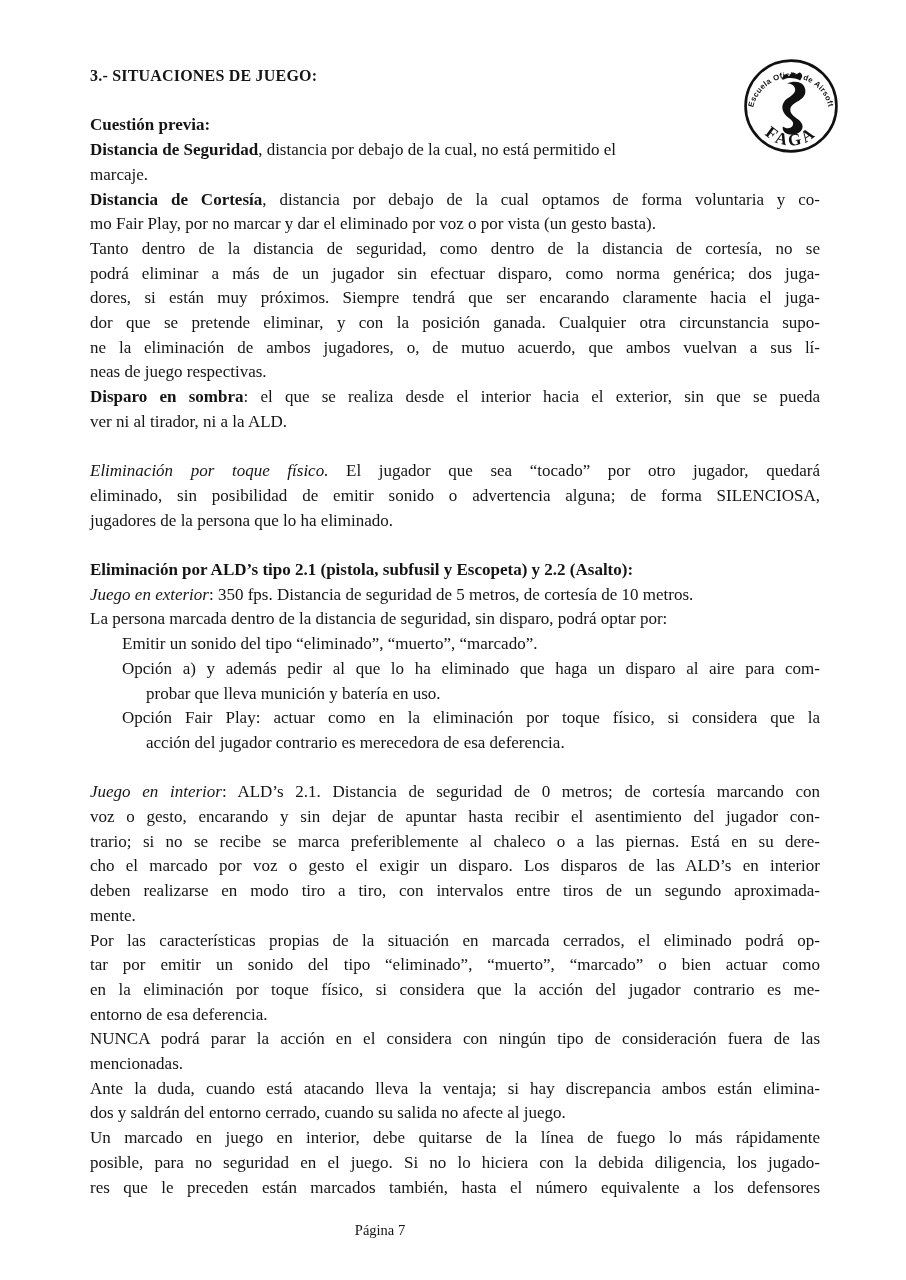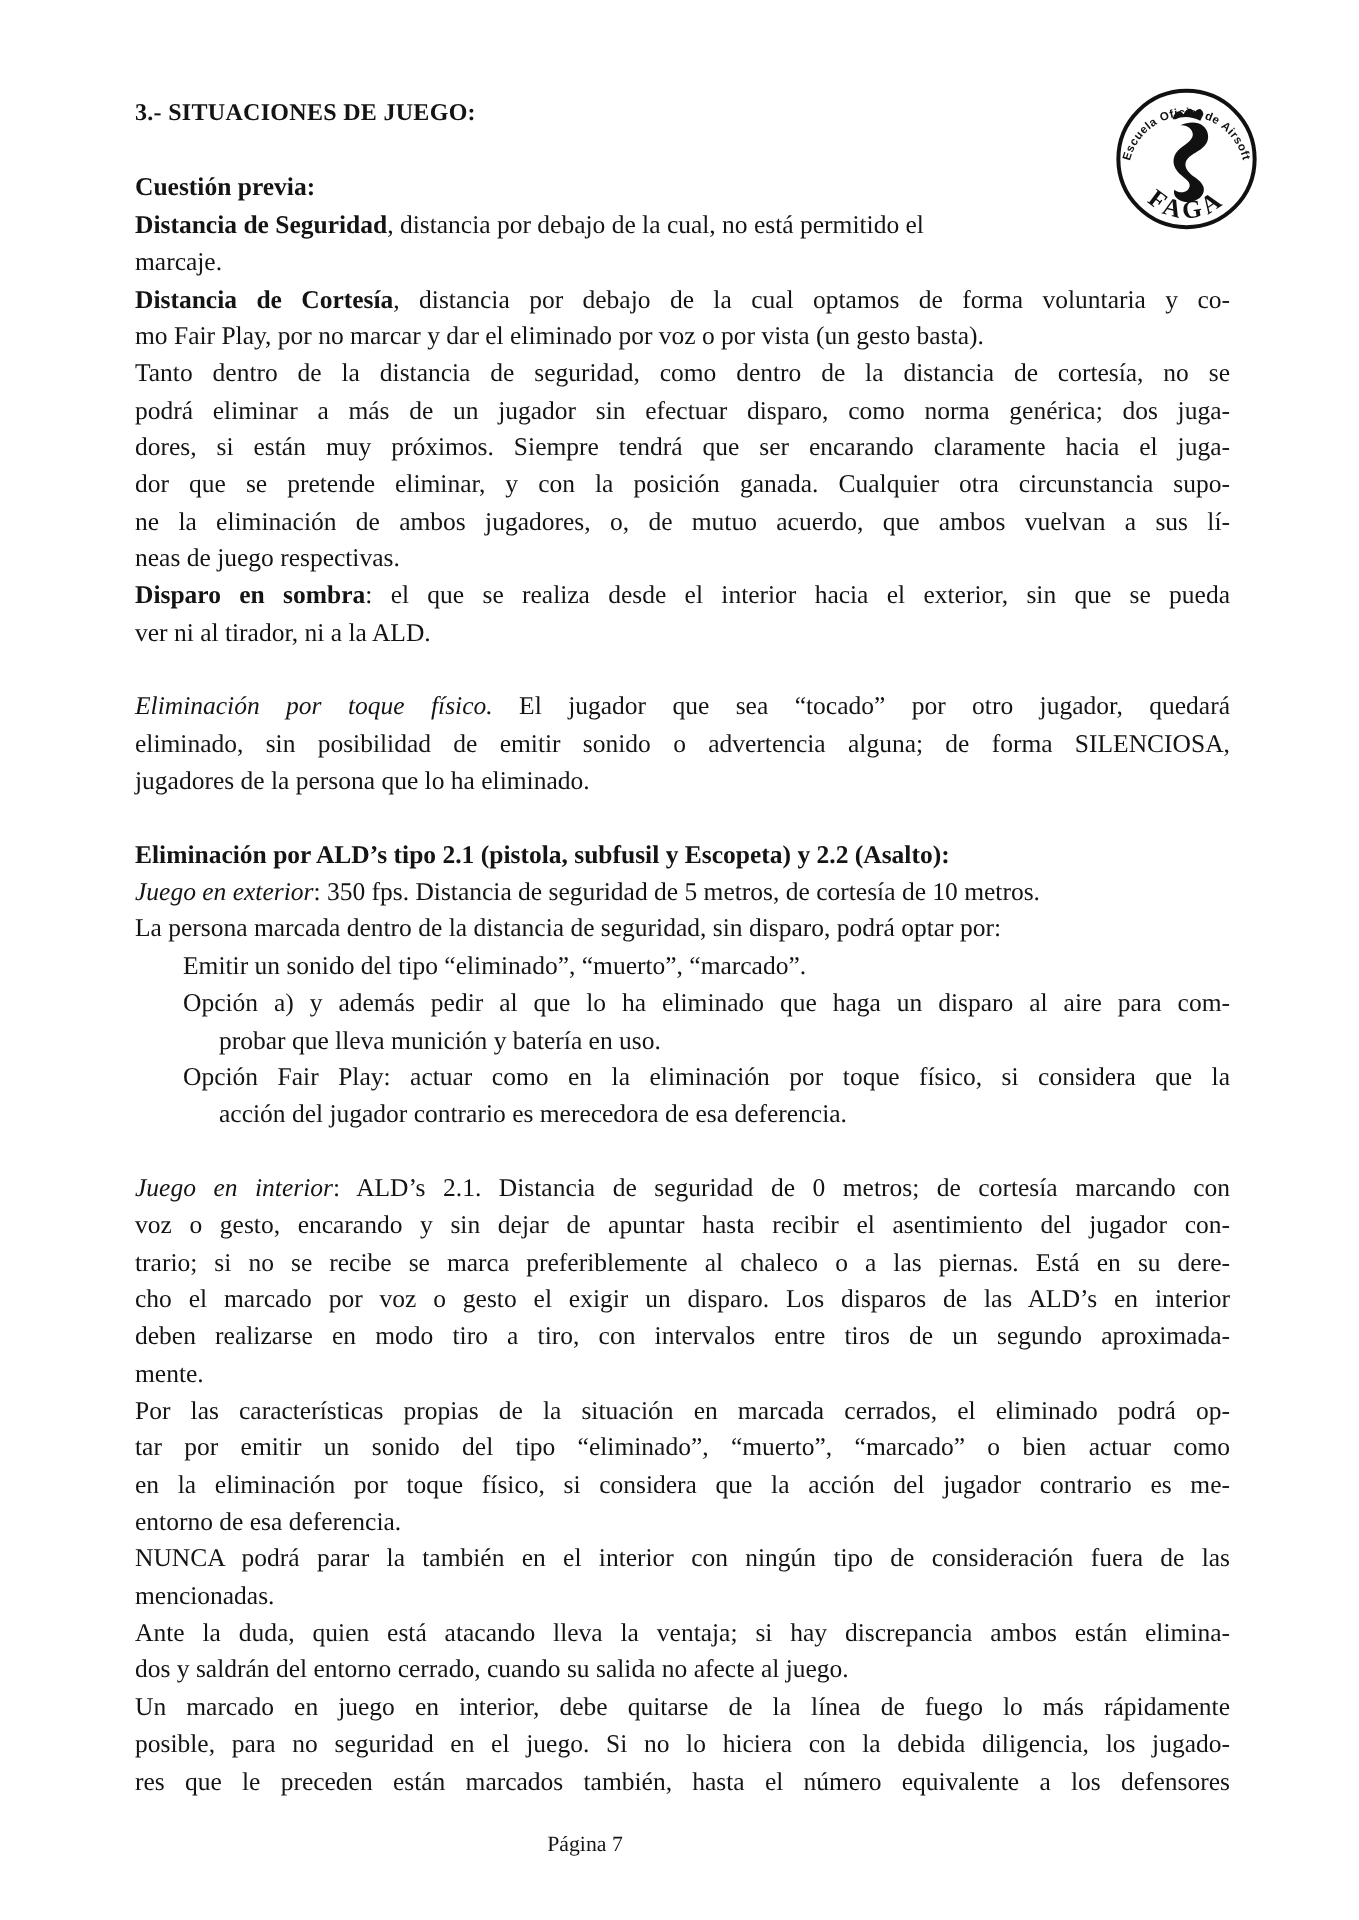--- a/index.html
+++ b/index.html
@@ -18,21 +18,21 @@
   .line.heading{font-size:16px;letter-spacing:0.2px;}
   .line.ind1{padding-left:32px;}
   .line.ind2{padding-left:56px;}
   .spacer{height:24.7px;}
   .b{font-weight:bold;}
   .i{font-style:italic;}
   .bi{font-weight:normal;font-style:italic;}
   .logo{position:absolute;left:742px;top:56px;width:98px;height:100px;}
   .footer{
     position:absolute;left:0;top:1222px;width:760px;text-align:center;
-    font-size:14.5px;color:#141414;margin-left:10px;
+    font-size:14.5px;color:#141414;
   }
 </style>
 </head>
 <body>
 
 <div class="page">
 
   <div class="logo">
     <svg width="98" height="100" viewBox="0 0 96 96">
       <defs>
@@ -86,23 +86,23 @@
       <div class="line fill"><span class="i">Juego en interior</span><span>: ALD’s 2.1. Distancia de seguridad de 0 metros; de cortesía marcando con</span></div>
       <div class="line fill"><span>voz o gesto, encarando y sin dejar de apuntar hasta recibir el asentimiento del jugador con-</span></div>
       <div class="line fill"><span>trario; si no se recibe se marca preferiblemente al chaleco o a las piernas. Está en su dere-</span></div>
       <div class="line fill"><span>cho el marcado por voz o gesto el exigir un disparo. Los disparos de las ALD’s en interior</span></div>
       <div class="line fill"><span>deben realizarse en modo tiro a tiro, con intervalos entre tiros de un segundo aproximada-</span></div>
       <div class="line"><span>mente.</span></div>
       <div class="line fill"><span>Por las características propias de la situación en marcada cerrados, el eliminado podrá op-</span></div>
       <div class="line fill"><span>tar por emitir un sonido del tipo “eliminado”, “muerto”, “marcado” o bien actuar como</span></div>
       <div class="line fill"><span>en la eliminación por toque físico, si considera que la acción del jugador contrario es me-</span></div>
       <div class="line"><span>entorno de esa deferencia.</span></div>
-      <div class="line fill"><span>NUNCA podrá parar la también en el interior con ningún tipo de consideración fuera de las</span></div>
+      <div class="line fill"><span>NUNCA podrá parar la acción en el considera con ningún tipo de consideración fuera de las</span></div>
       <div class="line"><span>mencionadas.</span></div>
-      <div class="line fill"><span>Ante la duda, quien está atacando lleva la ventaja; si hay discrepancia ambos están elimina-</span></div>
+      <div class="line fill"><span>Ante la duda, cuando está atacando lleva la ventaja; si hay discrepancia ambos están elimina-</span></div>
       <div class="line"><span>dos y saldrán del entorno cerrado, cuando su salida no afecte al juego.</span></div>
       <div class="line fill"><span>Un marcado en juego en interior, debe quitarse de la línea de fuego lo más rápidamente</span></div>
       <div class="line fill"><span>posible, para no seguridad en el juego. Si no lo hiciera con la debida diligencia, los jugado-</span></div>
       <div class="line fill"><span>res que le preceden están marcados también, hasta el número equivalente a los defensores</span></div>
     </div>
 
   <div class="footer">Página 7</div>
 
 </div>
 

